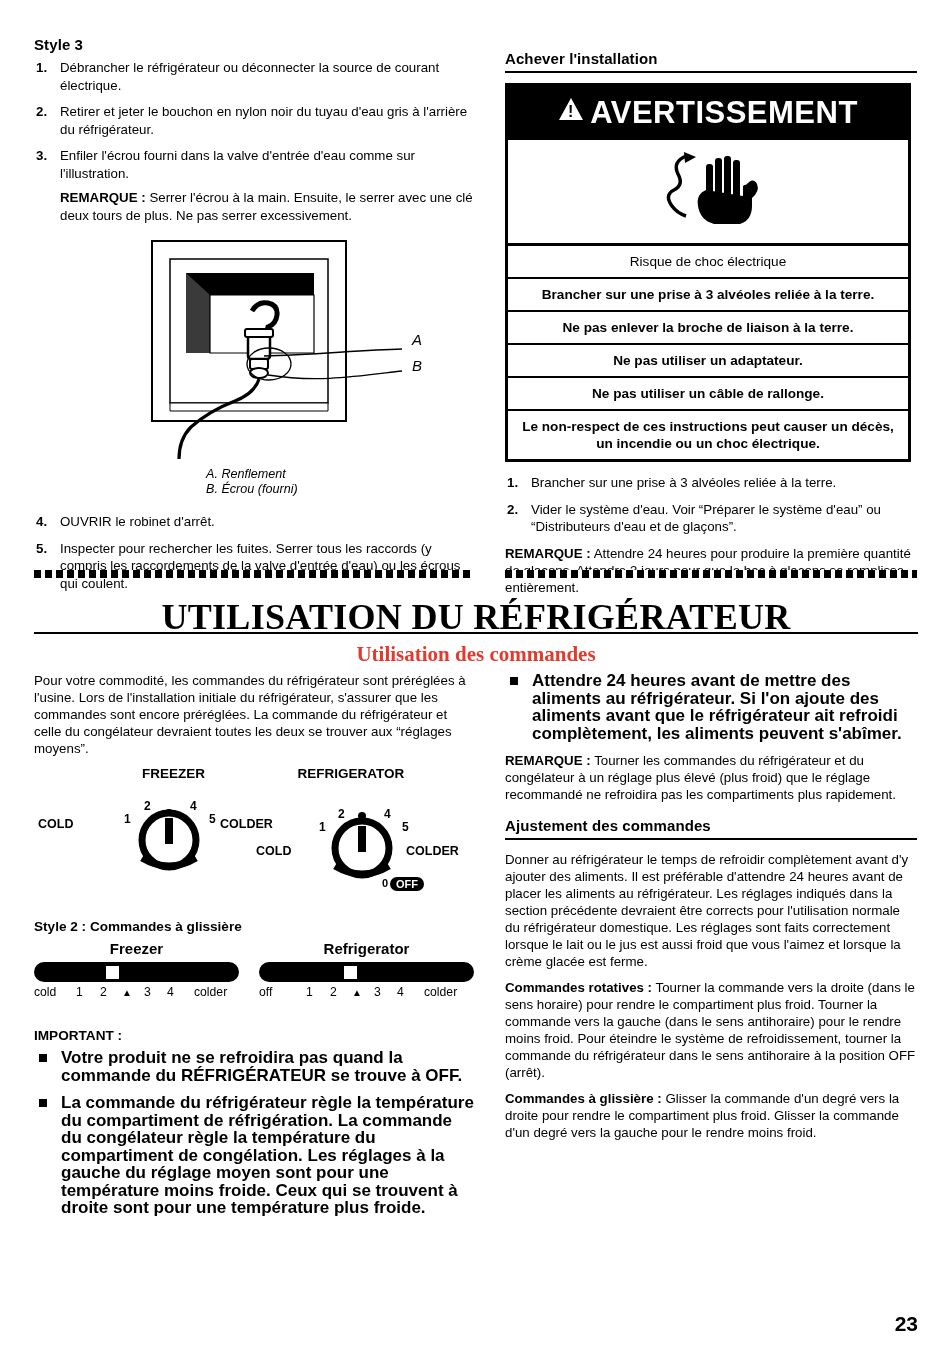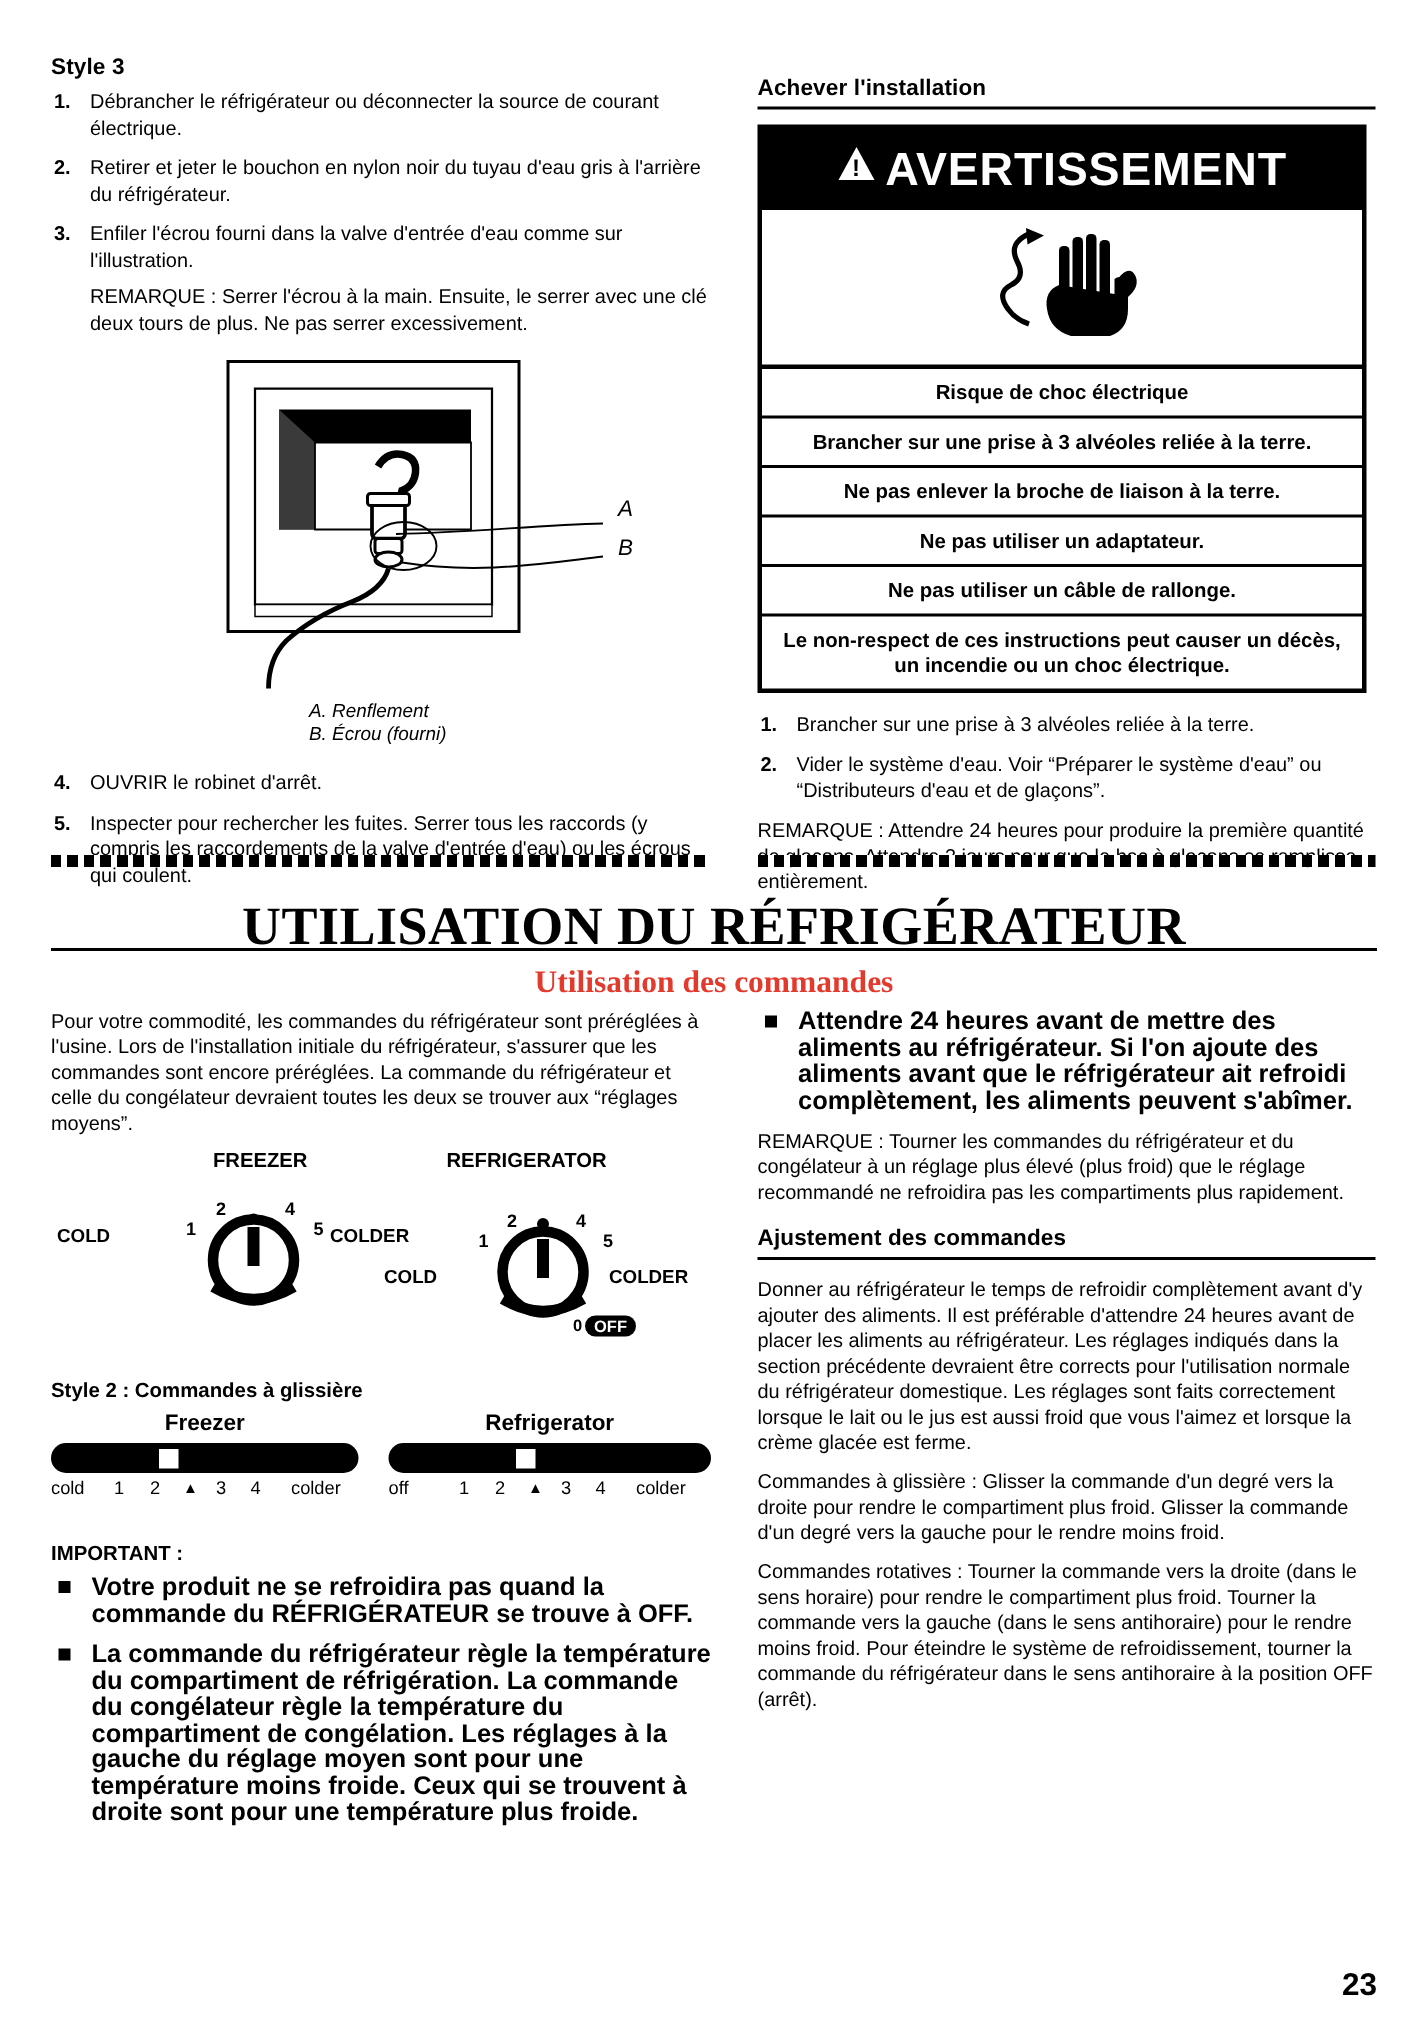--- a/index.html
+++ b/index.html
@@ -39,21 +39,21 @@
     font-size: 15px;
     font-weight: bold;
     margin: 0 0 6px 0;
     letter-spacing: 0.1px;
   }
   .p {
     font-size: 13.3px;
     line-height: 17px;
     margin: 0 0 9px 0;
   }
-  b { font-weight: normal; }
+  b { font-weight: bold; }
   
   ol.num {
     list-style: none;
     margin: 0;
     padding: 0;
   }
   ol.num > li {
     position: relative;
     padding-left: 26px;
     font-size: 13.3px;
@@ -136,21 +136,21 @@
   }
   .warn-line {
     text-align: center;
     font-size: 13.6px;
     font-weight: bold;
     padding: 7px 10px 7px 10px;
     border-bottom: 2px solid #000;
     line-height: 17px;
   }
   .warn-line.last { border-bottom: none; }
-  .warn-line.first { font-weight: bold; }
+  .warn-line.first { font-weight: normal; }
   
   .dash-rule {
     position: absolute;
     height: 8px;
     background:
       repeating-linear-gradient(to right, #000 0 7px, transparent 7px 11px),
       none;
   }
   .dash-rule.two {
     background:
@@ -431,25 +431,25 @@
       <b>REMARQUE :</b>
       <span>Tourner les commandes du réfrigérateur et du congélateur à un réglage plus élevé (plus froid) que le réglage recommandé ne refroidira pas les compartiments plus rapidement.</span>
     </div>
 
     <h2 class="sec-title" style="margin-top:14px;margin-bottom:4px;">Ajustement des commandes</h2>
     <hr class="thin-rule" style="margin-bottom:11px">
 
     <div class="p">Donner au réfrigérateur le temps de refroidir complètement avant d'y ajouter des aliments. Il est préférable d'attendre 24 heures avant de placer les aliments au réfrigérateur. Les réglages indiqués dans la section précédente devraient être corrects pour l'utilisation normale du réfrigérateur domestique. Les réglages sont faits correctement lorsque le lait ou le jus est aussi froid que vous l'aimez et lorsque la crème glacée est ferme.</div>
 
     <div class="p">
+      <b>Commandes rotatives :</b>
+      <span>Tourner la commande vers la droite (dans le sens horaire) pour rendre le compartiment plus froid. Tourner la commande vers la gauche (dans le sens antihoraire) pour le rendre moins froid. Pour éteindre le système de refroidissement, tourner la commande du réfrigérateur dans le sens antihoraire à la position OFF (arrêt).</span>
+    </div>
+
+    <div class="p">
       <b>Commandes à glissière :</b>
       <span>Glisser la commande d'un degré vers la droite pour rendre le compartiment plus froid. Glisser la commande d'un degré vers la gauche pour le rendre moins froid.</span>
     </div>
 
-    <div class="p">
-      <b>Commandes rotatives :</b>
-      <span>Tourner la commande vers la droite (dans le sens horaire) pour rendre le compartiment plus froid. Tourner la commande vers la gauche (dans le sens antihoraire) pour le rendre moins froid. Pour éteindre le système de refroidissement, tourner la commande du réfrigérateur dans le sens antihoraire à la position OFF (arrêt).</span>
-    </div>
-
   </div>
 
   <div class="pagenum">23</div>
 </div>
 
 </body></html>

